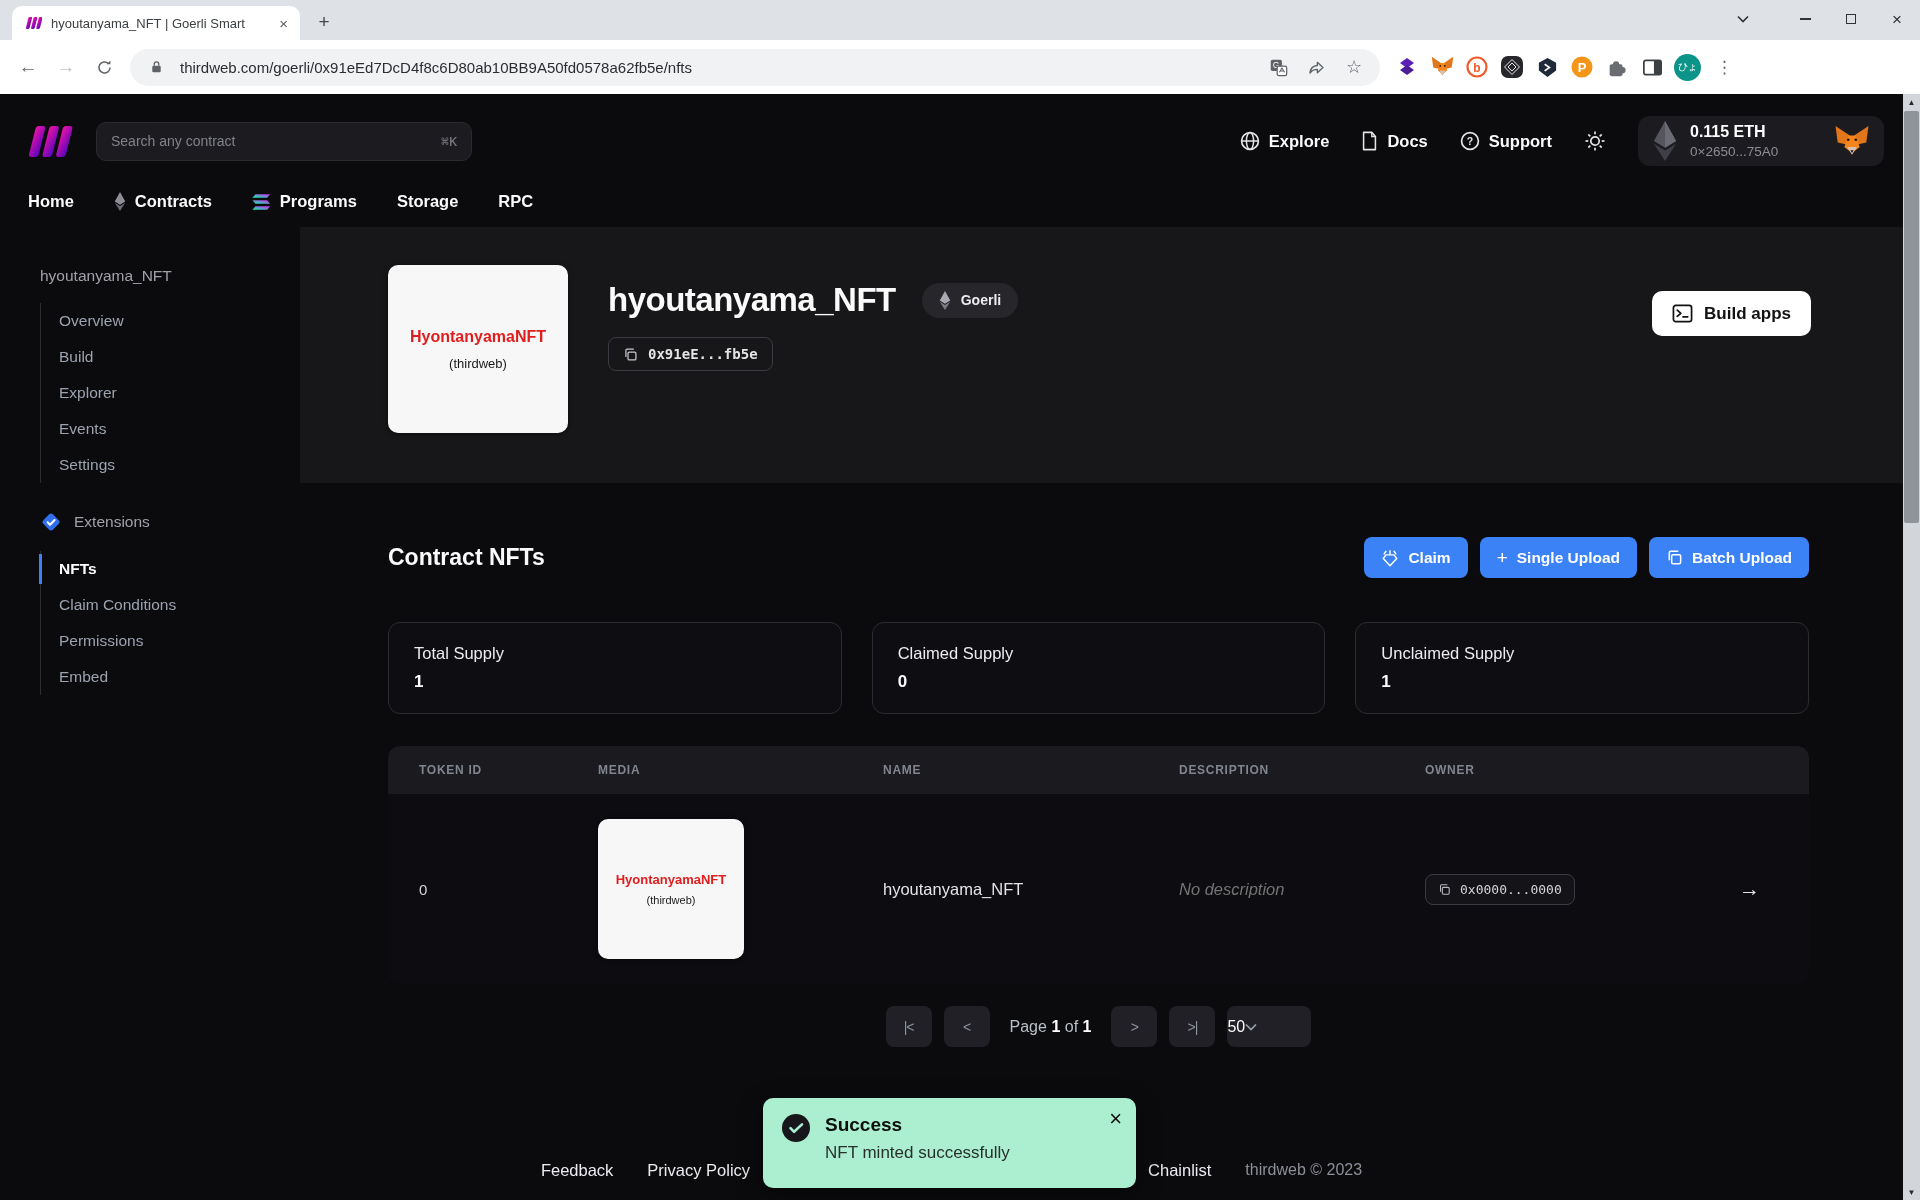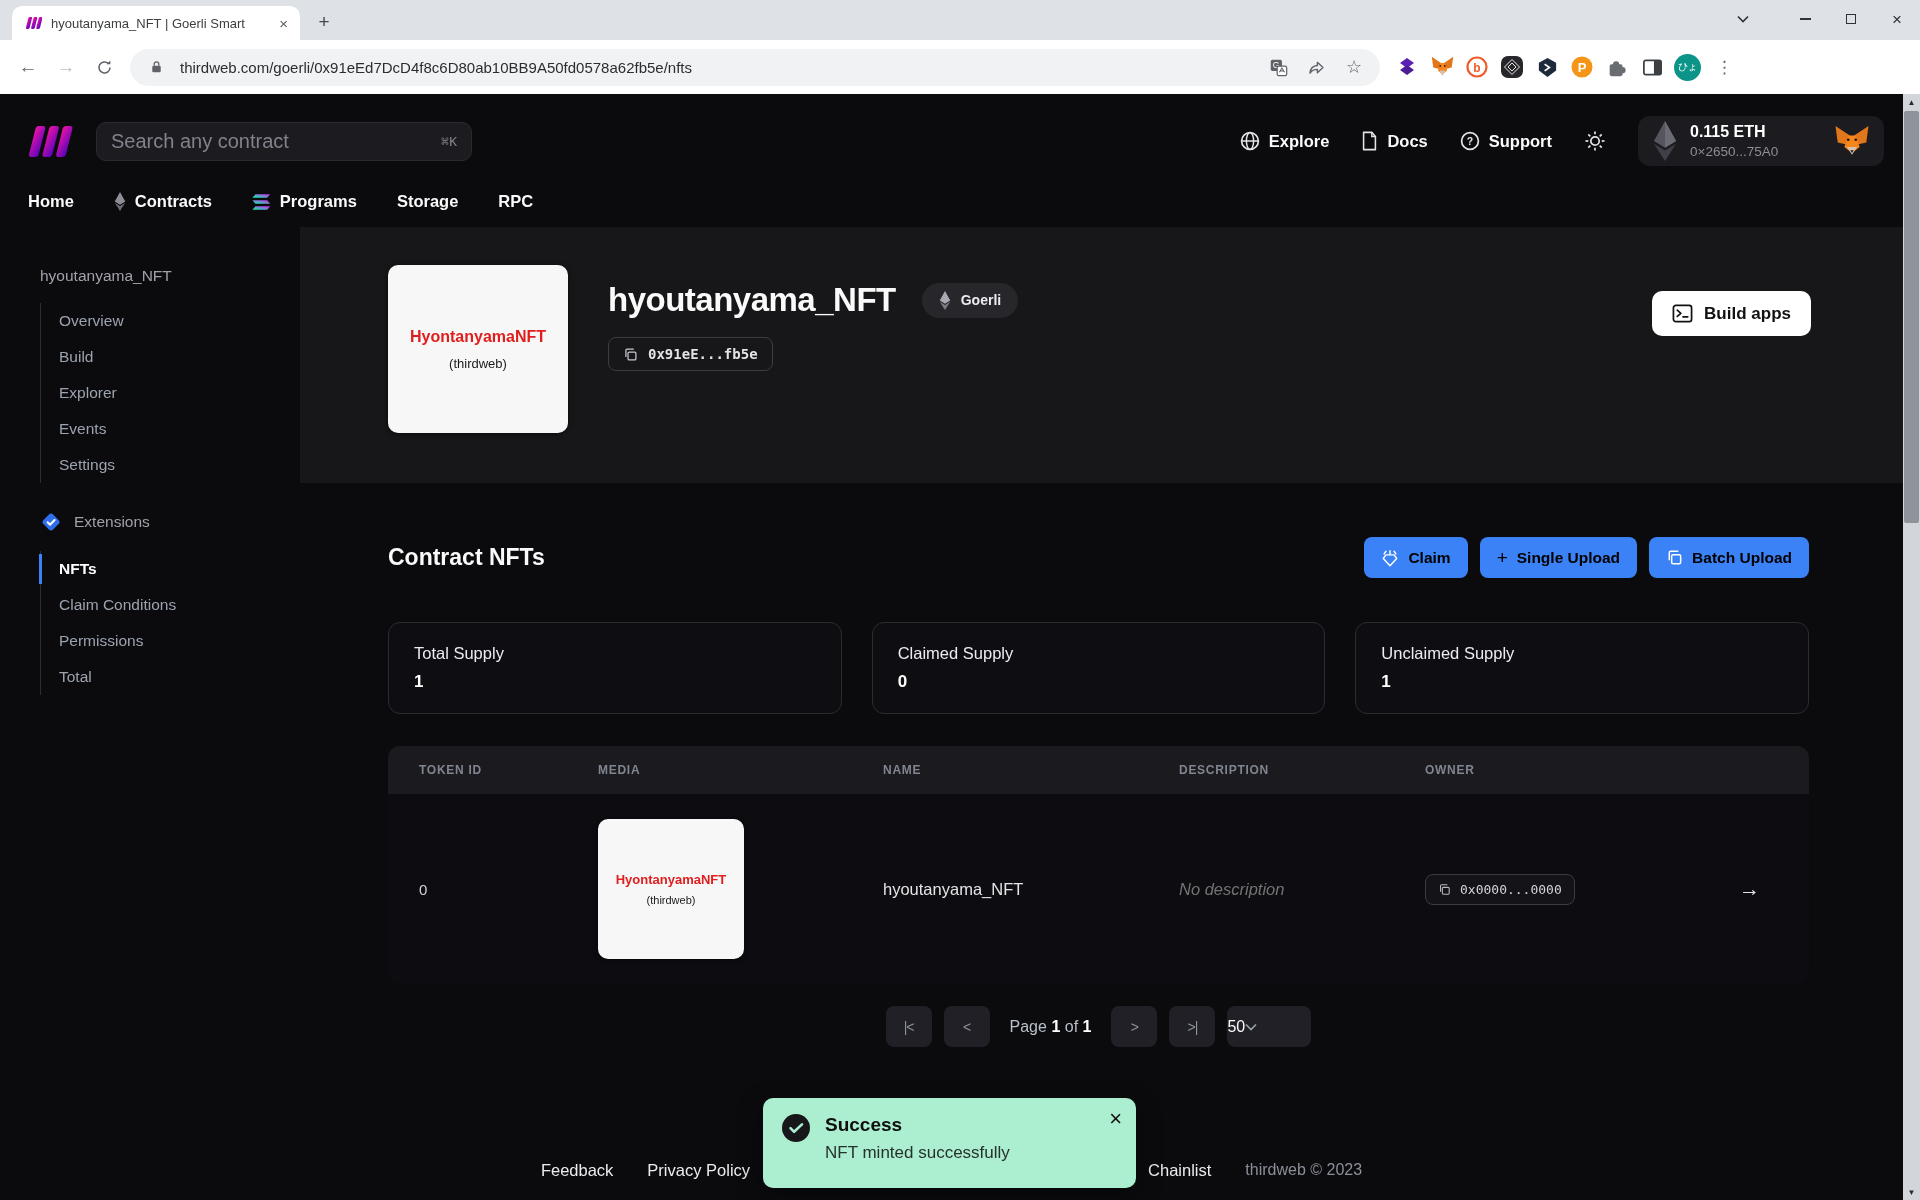--- a/index.html
+++ b/index.html
@@ -38,21 +38,21 @@
   .avatar { width:27px; height:27px; border-radius:50%; background:#0d9488; color:#fff; font-size:10px;
             display:flex; align-items:center; justify-content:center; letter-spacing:-1px; }
   .menu-dots { font-size:17px; color:#5f6368; padding:0 6px; }
 
   
   .page { position:relative; height:1106px; background:#0b0b0e; color:#e4e4e7; }
 
   .app-header { height:78px; display:flex; align-items:center; padding:16px 36px 0 24px; }
   .search { margin-left:22px; width:376px; height:39px; background:#1b1b20; border:1px solid #2a2a31;
             border-radius:10px; display:flex; align-items:center; gap:10px; padding:0 14px; }
-  .search input { flex:1; border:none; background:transparent; outline:none; font-size:20px; color:#0ea5e9;
+  .search input { flex:1; border:none; background:transparent; outline:none; font-size:14px; color:#0ea5e9;
                   font-family:"Liberation Sans",sans-serif; }
   .search input::placeholder { color:#82828c; }
   .kbd { font-size:13px; color:#82828c; font-family:"DejaVu Sans Mono",monospace; }
   .header-right { margin-left:auto; display:flex; align-items:center; gap:32px; }
   .hlink { display:flex; align-items:center; gap:9px; font-size:16.5px; font-weight:700; color:#fafafa; }
   .wallet { display:flex; align-items:center; gap:12px; background:#1b1b20; border-radius:12px;
             height:50px; padding:0 14px; width:246px; }
   .wallet-col { flex:1; }
   .wb { font-size:16px; font-weight:700; color:#fff; }
   .wa { margin-top:3px; font-size:13.5px; color:#8d8d96; }
@@ -86,21 +86,21 @@
                border-radius:8px; padding:8px 14px; font-family:"DejaVu Sans Mono",monospace;
                font-size:14px; font-weight:700; color:#e4e4e7; cursor:pointer; }
   .build-apps { margin-left:auto; align-self:flex-start; margin-top:26px; display:flex; align-items:center; gap:11px;
                 background:#fff; color:#121212; border:none; border-radius:10px; padding:12px 20px;
                 font-size:17px; font-weight:700; font-family:"Liberation Sans",sans-serif; cursor:pointer; }
 
   .nfts { padding:54px 94px 0 88px; }
   .nfts-head { display:flex; align-items:center; }
   .nfts-head h2 { font-size:23px; font-weight:800; color:#fafafa; }
   .actions { margin-left:auto; display:flex; gap:12px; }
-  .btn-blue { display:flex; align-items:center; gap:9px; background:#3b82f6; color:#000000; border:none;
+  .btn-blue { display:flex; align-items:center; gap:9px; background:#3b82f6; color:#ffffff; border:none;
               font-size:15.5px; font-weight:700; border-radius:8px; height:41px; padding:0 17px;
               font-family:"Liberation Sans",sans-serif; cursor:pointer; }
   .plus { font-size:19px; font-weight:400; }
 
   .stats { display:flex; gap:30px; margin-top:44px; }
   .stat { flex:1; border:1px solid #2b2b32; border-radius:12px; padding:21px 25px; background:#0e0e12; }
   .stat-label { font-size:16.5px; color:#ececf0; }
   .stat-value { margin-top:9px; font-size:17px; font-weight:700; color:#fff; }
 
   .table { margin-top:32px; border-radius:12px; overflow:hidden; background:#0d0d11; }
@@ -407,21 +407,21 @@
           <svg width="22" height="22" viewBox="0 0 22 22">
               <rect x="4.2" y="4.2" width="13.6" height="13.6" rx="3" transform="rotate(45 11 11)" fill="#2f6fed"></rect>
               <path d="M7.6 11.3 l2.4 2.4 L14.6 9" stroke="#fff" stroke-width="2" fill="none" stroke-linecap="round" stroke-linejoin="round"></path>
             </svg>
           <span>Extensions</span>
         </div>
         <div class="side-group">
           <div class="side-item active">NFTs</div>
           <div class="side-item">Claim Conditions</div>
           <div class="side-item">Permissions</div>
-          <div class="side-item">Total</div>
+          <div class="side-item">Embed</div>
         </div>
       </aside>
 
       <main class="main">
         <div class="hero">
           <div class="nft-card big">
             <div class="red">HyontanyamaNFT</div>
             <div class="sub">(thirdweb)</div>
           </div>
           <div class="hero-info">

